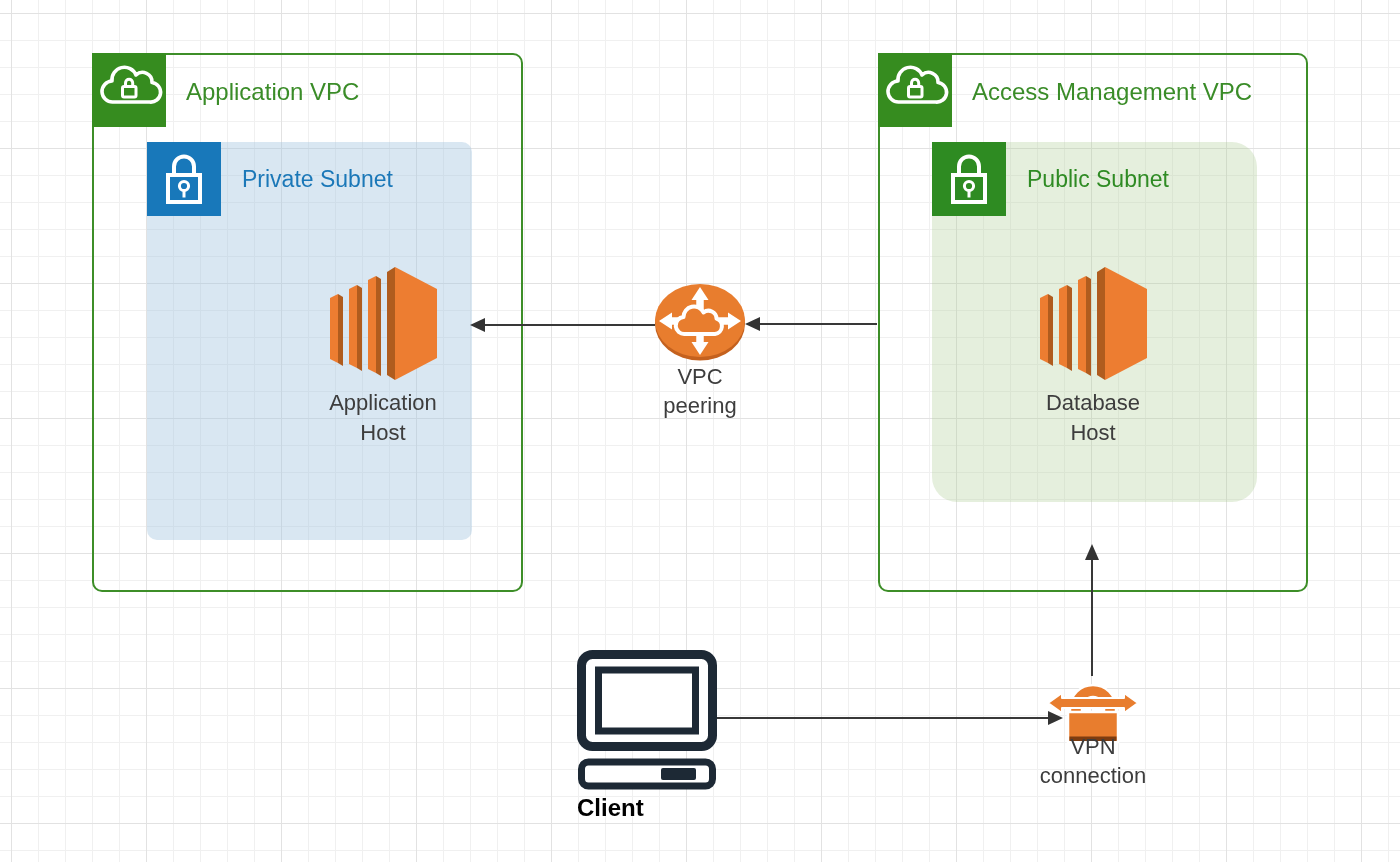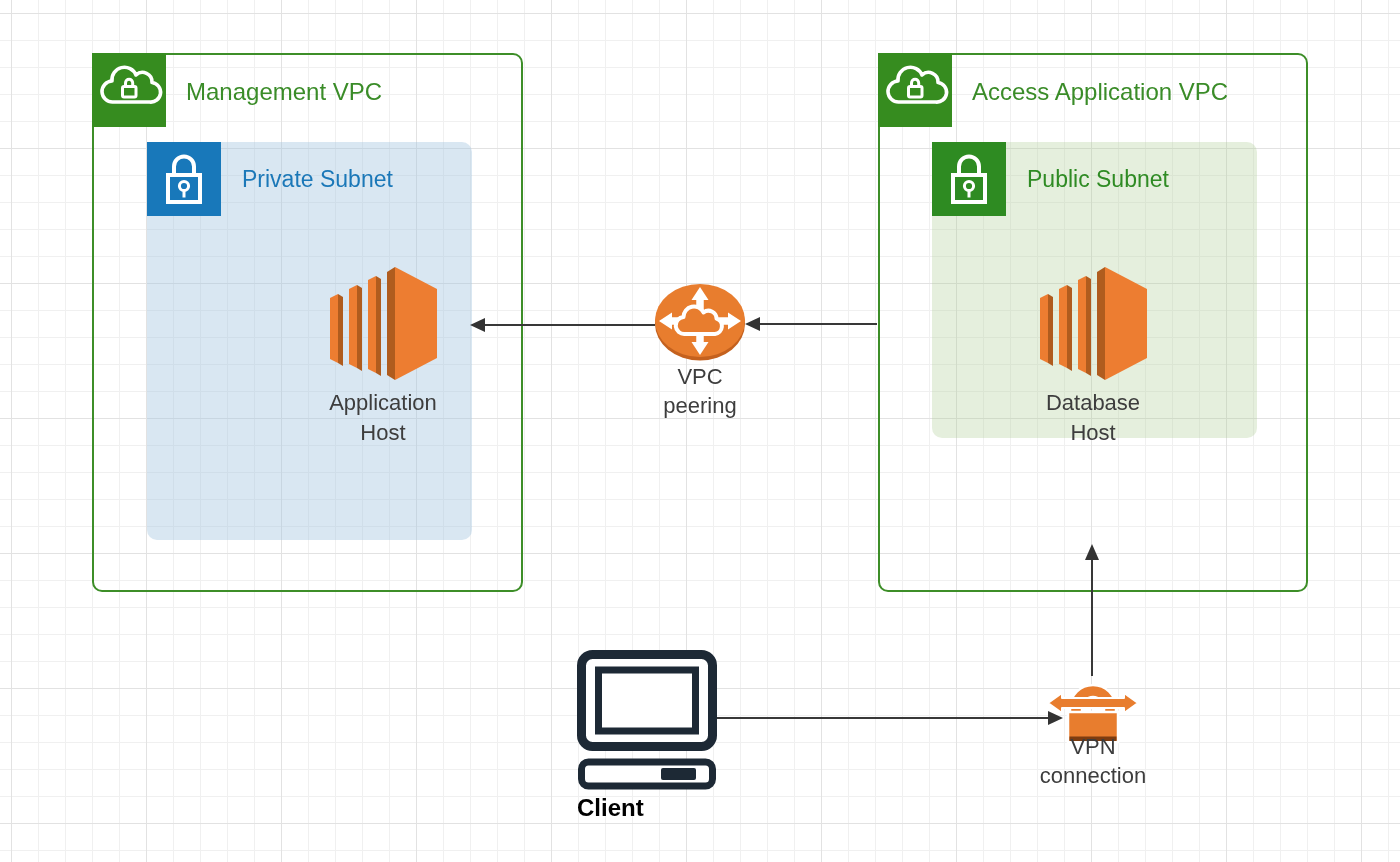--- a/index.html
+++ b/index.html
@@ -74,21 +74,21 @@
 <div class="canvas">
 
   <div class="vpc-box" style="left:92px; top:53px; width:431px; height:539px;">
     <div class="vpc-badge">
       <svg width="74" height="74" viewBox="0 0 74 74">
         <path d="M21 49 a10.5 10.5 0 0 1 -1 -21 a12.5 12.5 0 0 1 24 -6 a9.5 9.5 0 0 1 16 7.5 a9.5 9.5 0 0 1 -2.5 19.5 z" fill="none" stroke="#ffffff" stroke-width="3.6" stroke-linejoin="round"></path>
         <path d="M33.5 33.5 v-3.6 a3.6 3.6 0 0 1 7.2 0 V33.5" fill="none" stroke="#ffffff" stroke-width="3"></path>
         <rect x="30.5" y="33.5" width="13.5" height="10.5" rx="1.5" fill="none" stroke="#ffffff" stroke-width="3"></rect>
       </svg>
     </div>
-    <div class="vpc-title">Management VPC</div>
+    <div class="vpc-title">Application VPC</div>
 
     <div class="subnet-box subnet-private" style="left:53px; top:87px; width:325px; height:398px;">
       <div class="subnet-badge blue">
         <svg width="74" height="74" viewBox="0 0 74 74">
           <path d="M27 33 V24.5 a10 10 0 0 1 20 0 V33" fill="none" stroke="#ffffff" stroke-width="4"></path>
           <rect x="21" y="33" width="32" height="27" fill="none" stroke="#ffffff" stroke-width="4"></rect>
           <circle cx="37" cy="44" r="4.6" fill="none" stroke="#ffffff" stroke-width="3"></circle>
           <line x1="37" y1="48.6" x2="37" y2="55.5" stroke="#ffffff" stroke-width="3"></line>
         </svg>
       </div>
@@ -113,23 +113,23 @@
   </div>
 
   <div class="vpc-box" style="left:878px; top:53px; width:430px; height:539px;">
     <div class="vpc-badge">
       <svg width="74" height="74" viewBox="0 0 74 74">
         <path d="M21 49 a10.5 10.5 0 0 1 -1 -21 a12.5 12.5 0 0 1 24 -6 a9.5 9.5 0 0 1 16 7.5 a9.5 9.5 0 0 1 -2.5 19.5 z" fill="none" stroke="#ffffff" stroke-width="3.6" stroke-linejoin="round"></path>
         <path d="M33.5 33.5 v-3.6 a3.6 3.6 0 0 1 7.2 0 V33.5" fill="none" stroke="#ffffff" stroke-width="3"></path>
         <rect x="30.5" y="33.5" width="13.5" height="10.5" rx="1.5" fill="none" stroke="#ffffff" stroke-width="3"></rect>
       </svg>
     </div>
-    <div class="vpc-title">Access Application VPC</div>
-
-    <div class="subnet-box subnet-public" style="left:52px; top:87px; width:325px; height:296px;">
+    <div class="vpc-title">Access Management VPC</div>
+
+    <div class="subnet-box subnet-public" style="left:52px; top:87px; width:325px; height:360px;border-radius:25px;">
       <div class="subnet-badge green">
         <svg width="74" height="74" viewBox="0 0 74 74">
           <path d="M27 33 V24.5 a10 10 0 0 1 20 0 V33" fill="none" stroke="#ffffff" stroke-width="4"></path>
           <rect x="21" y="33" width="32" height="27" fill="none" stroke="#ffffff" stroke-width="4"></rect>
           <circle cx="37" cy="44" r="4.6" fill="none" stroke="#ffffff" stroke-width="3"></circle>
           <line x1="37" y1="48.6" x2="37" y2="55.5" stroke="#ffffff" stroke-width="3"></line>
         </svg>
       </div>
       <div class="subnet-title green">Public Subnet</div>
     </div>

